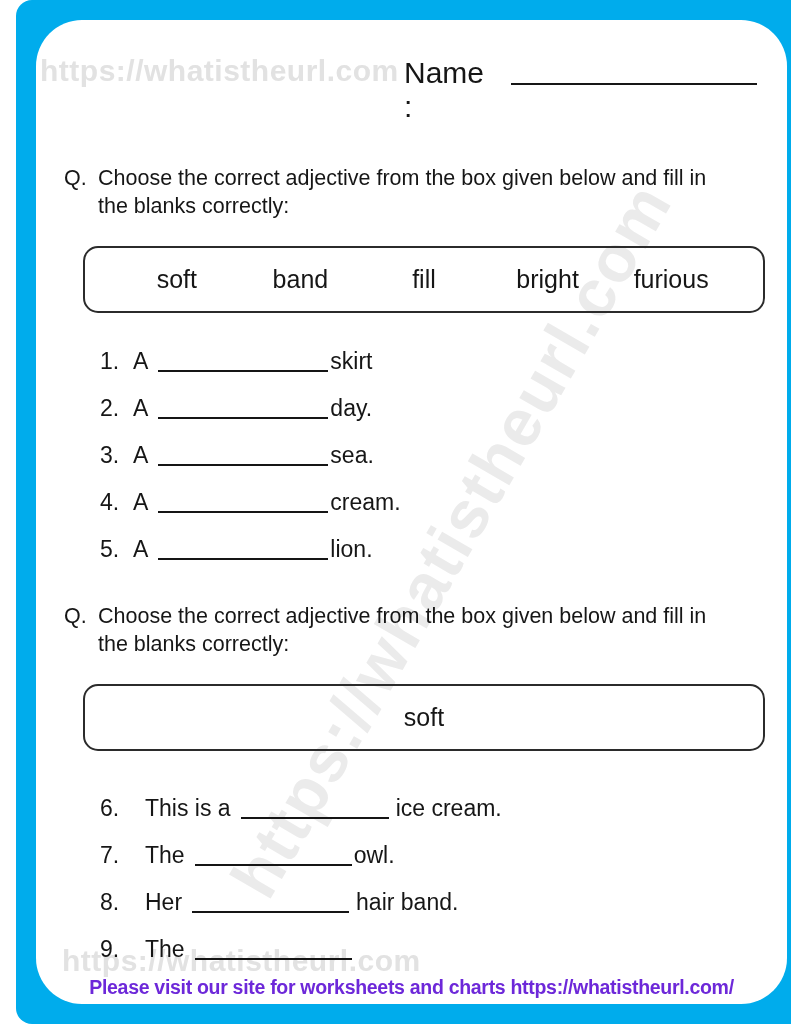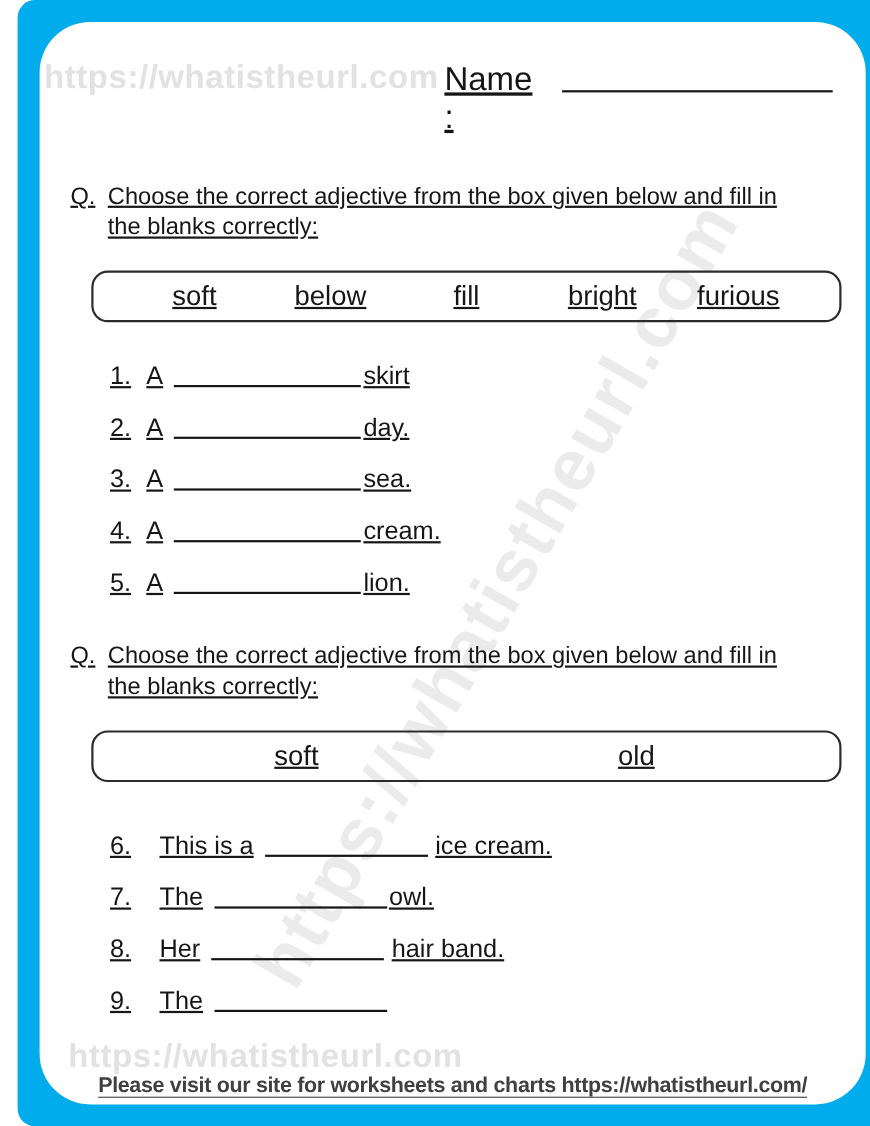--- a/index.html
+++ b/index.html
@@ -43,21 +43,20 @@
     color: #EBEBEB;
     transform: translate(-50%, -50%) rotate(-60deg);
     letter-spacing: 2px;
   }
 
   
   .content {
     position: relative;
     z-index: 2;
     padding: 30px 30px 0 28px;
-    text-decoration: underline;
   }
 
   .name-row {
     margin: 6px 0 0 340px;
     font-size: 30px;
     display: flex;
     align-items: baseline;
   }
   .name-line {
     display: inline-block;
@@ -74,21 +73,21 @@
     line-height: 28px;
   }
   .q-block.second { margin-top: 38px; }
   .q-prefix { width: 34px; flex: 0 0 34px; }
   .q-text   { width: 620px; }
 
   .word-box {
     margin-top: 26px;
     margin-left: 19px;
     width: 682px;
-    height: 47px;
+    height: 67px;
     border: 2px solid #2b2b2b;
     border-radius: 15px;
     display: flex;
     align-items: center;
     justify-content: space-around;
     padding: 0 30px;
     font-size: 25px;
   }
   .word-box .word { flex: 1; text-align: center; }
 
@@ -121,22 +120,21 @@
     z-index: 2;
     bottom: 5px;
     left: 0;
     width: 100%;
     text-align: center;
     font-size: 19.5px;
     font-weight: bold;
     letter-spacing: -0.3px;
   }
   .footer a, .footer span {
-    color: #404040;
-    text-decoration: underline;
+    color: #6d28d9;
     text-underline-offset: 4px;
   }
 </style>
 </head>
 <body>
 
 <div class="page">
   <div class="card">
 
     <div class="wm wm-top">https://whatistheurl.com</div>
@@ -150,21 +148,21 @@
         <span class="name-line"></span>
       </div>
 
       <div class="q-block">
         <span class="q-prefix">Q.</span>
         <span class="q-text">Choose the correct adjective from the box given below and fill in the blanks correctly:</span>
       </div>
 
       <div class="word-box">
         <span class="word">soft</span>
-        <span class="word">below</span>
+        <span class="word">band</span>
         <span class="word">fill</span>
         <span class="word">bright</span>
         <span class="word">furious</span>
       </div>
 
       <div class="items">
         <div class="item">
           <span class="num">1.</span>
           <span class="pre">A</span>
           <span class="blank w170"></span>
@@ -196,21 +194,20 @@
         </div>
       </div>
 
       <div class="q-block second">
         <span class="q-prefix">Q.</span>
         <span class="q-text">Choose the correct adjective from the box given below and fill in the blanks correctly:</span>
       </div>
 
       <div class="word-box">
         <span class="word">soft</span>
-        <span class="word">old</span>
       </div>
 
       <div class="items second">
         <div class="item">
           <span class="num">6.</span>
           <span class="pre">This is a</span>
           <span class="blank w148"></span>
           <span class="post gap">ice cream.</span>
         </div>
         <div class="item">

